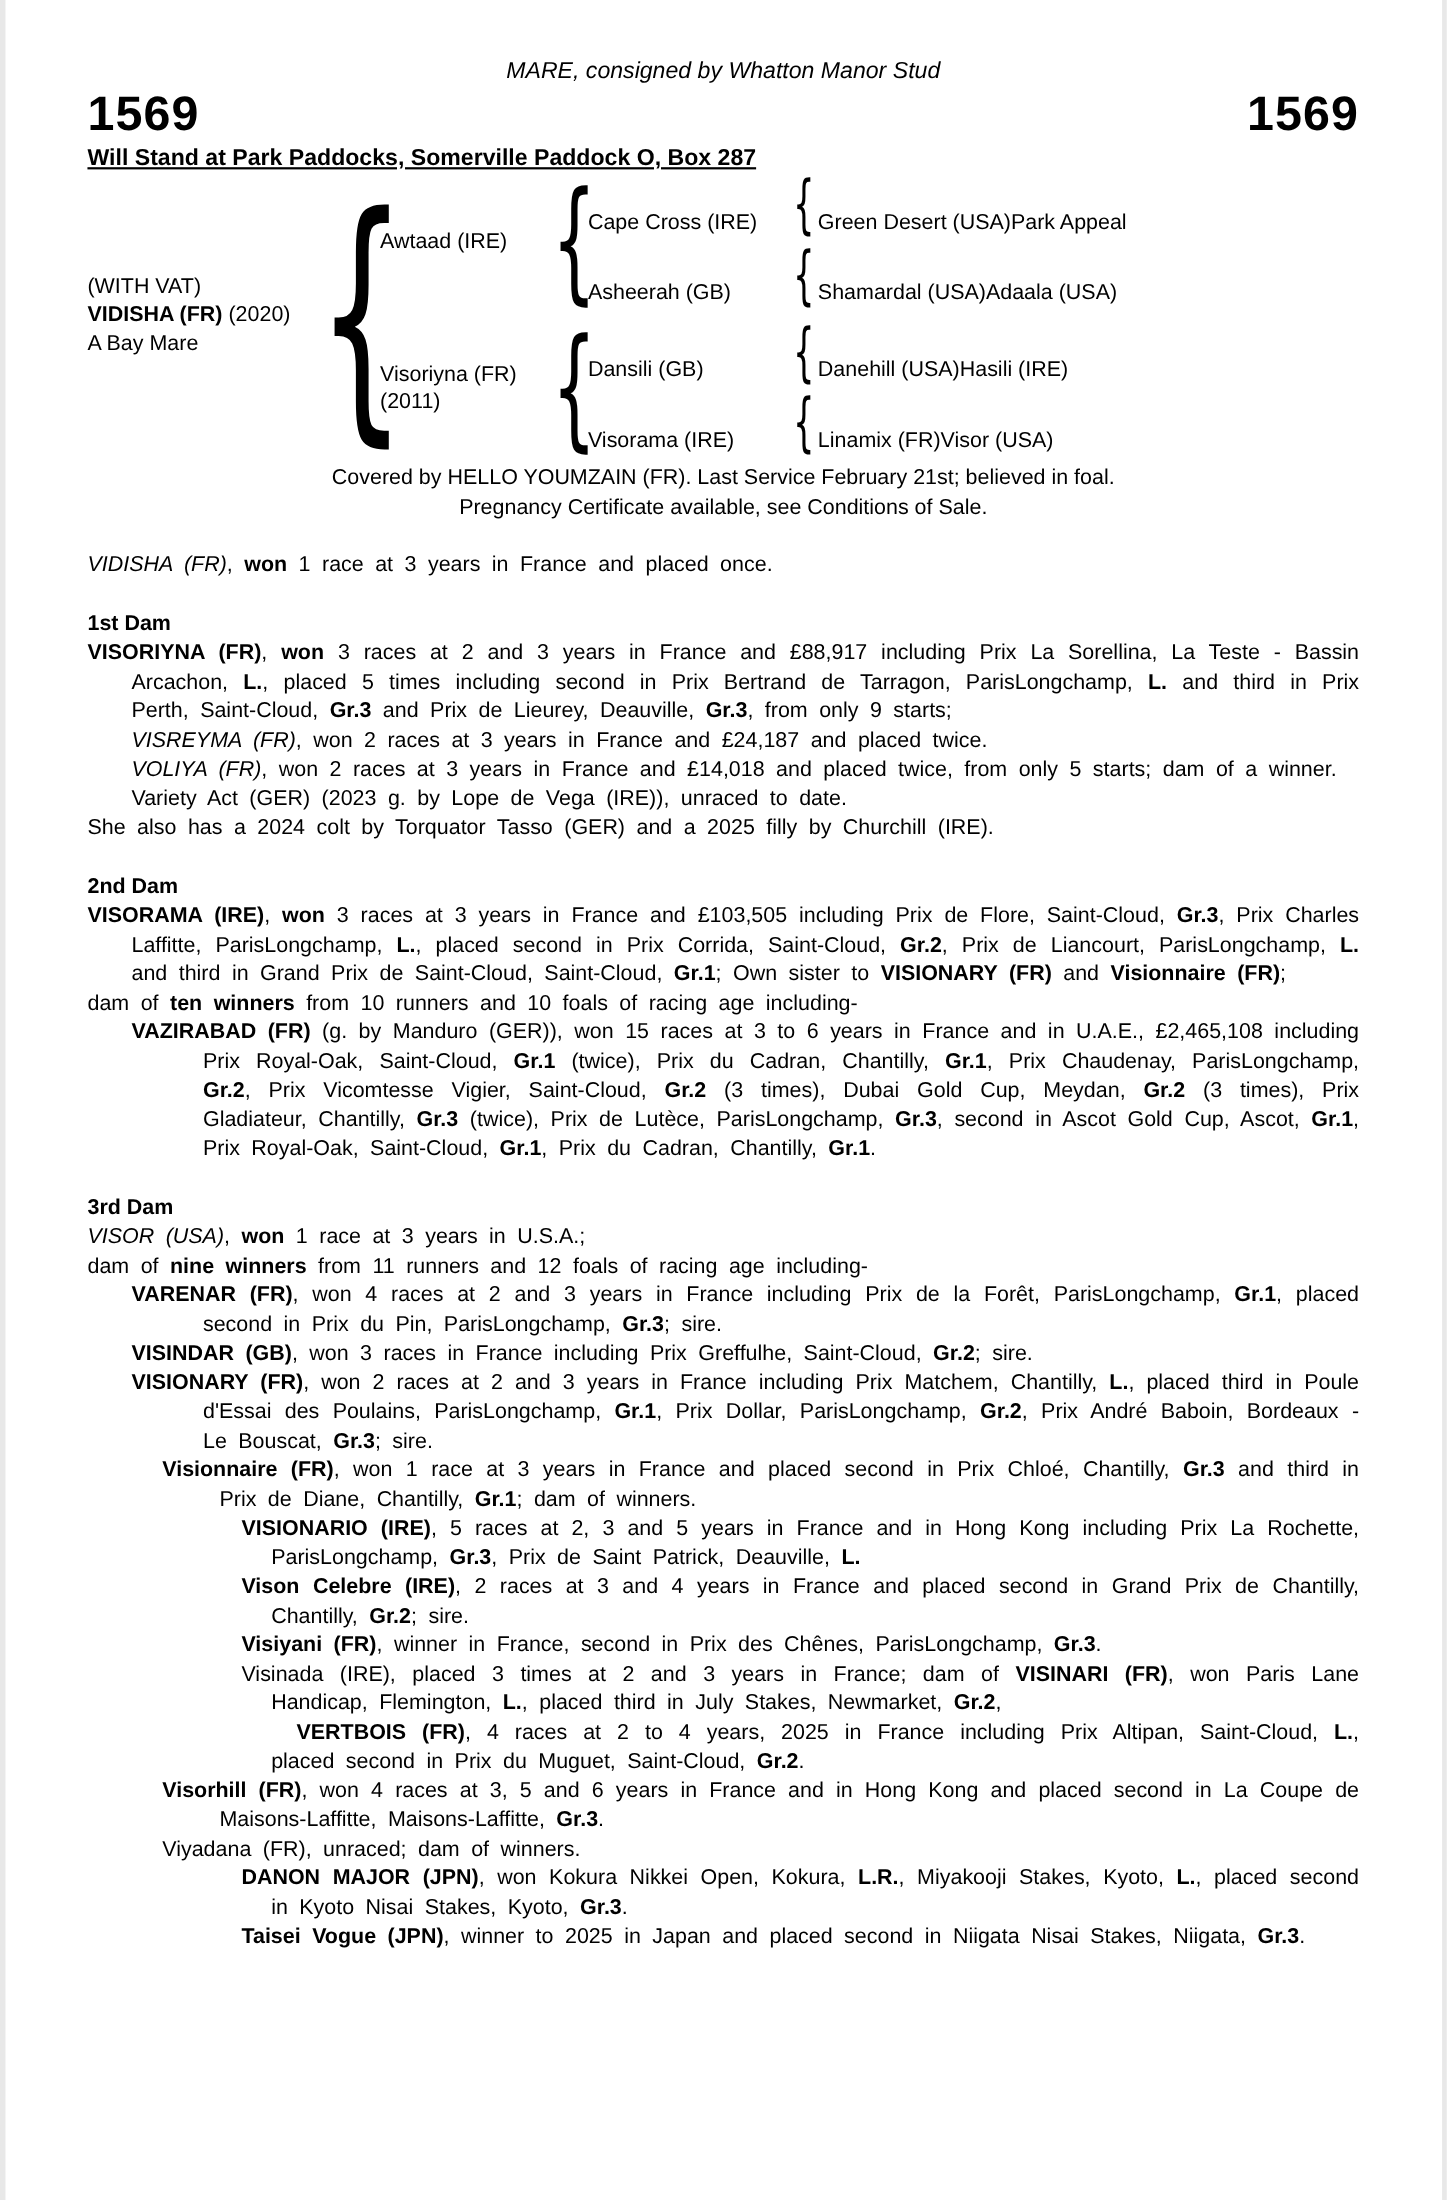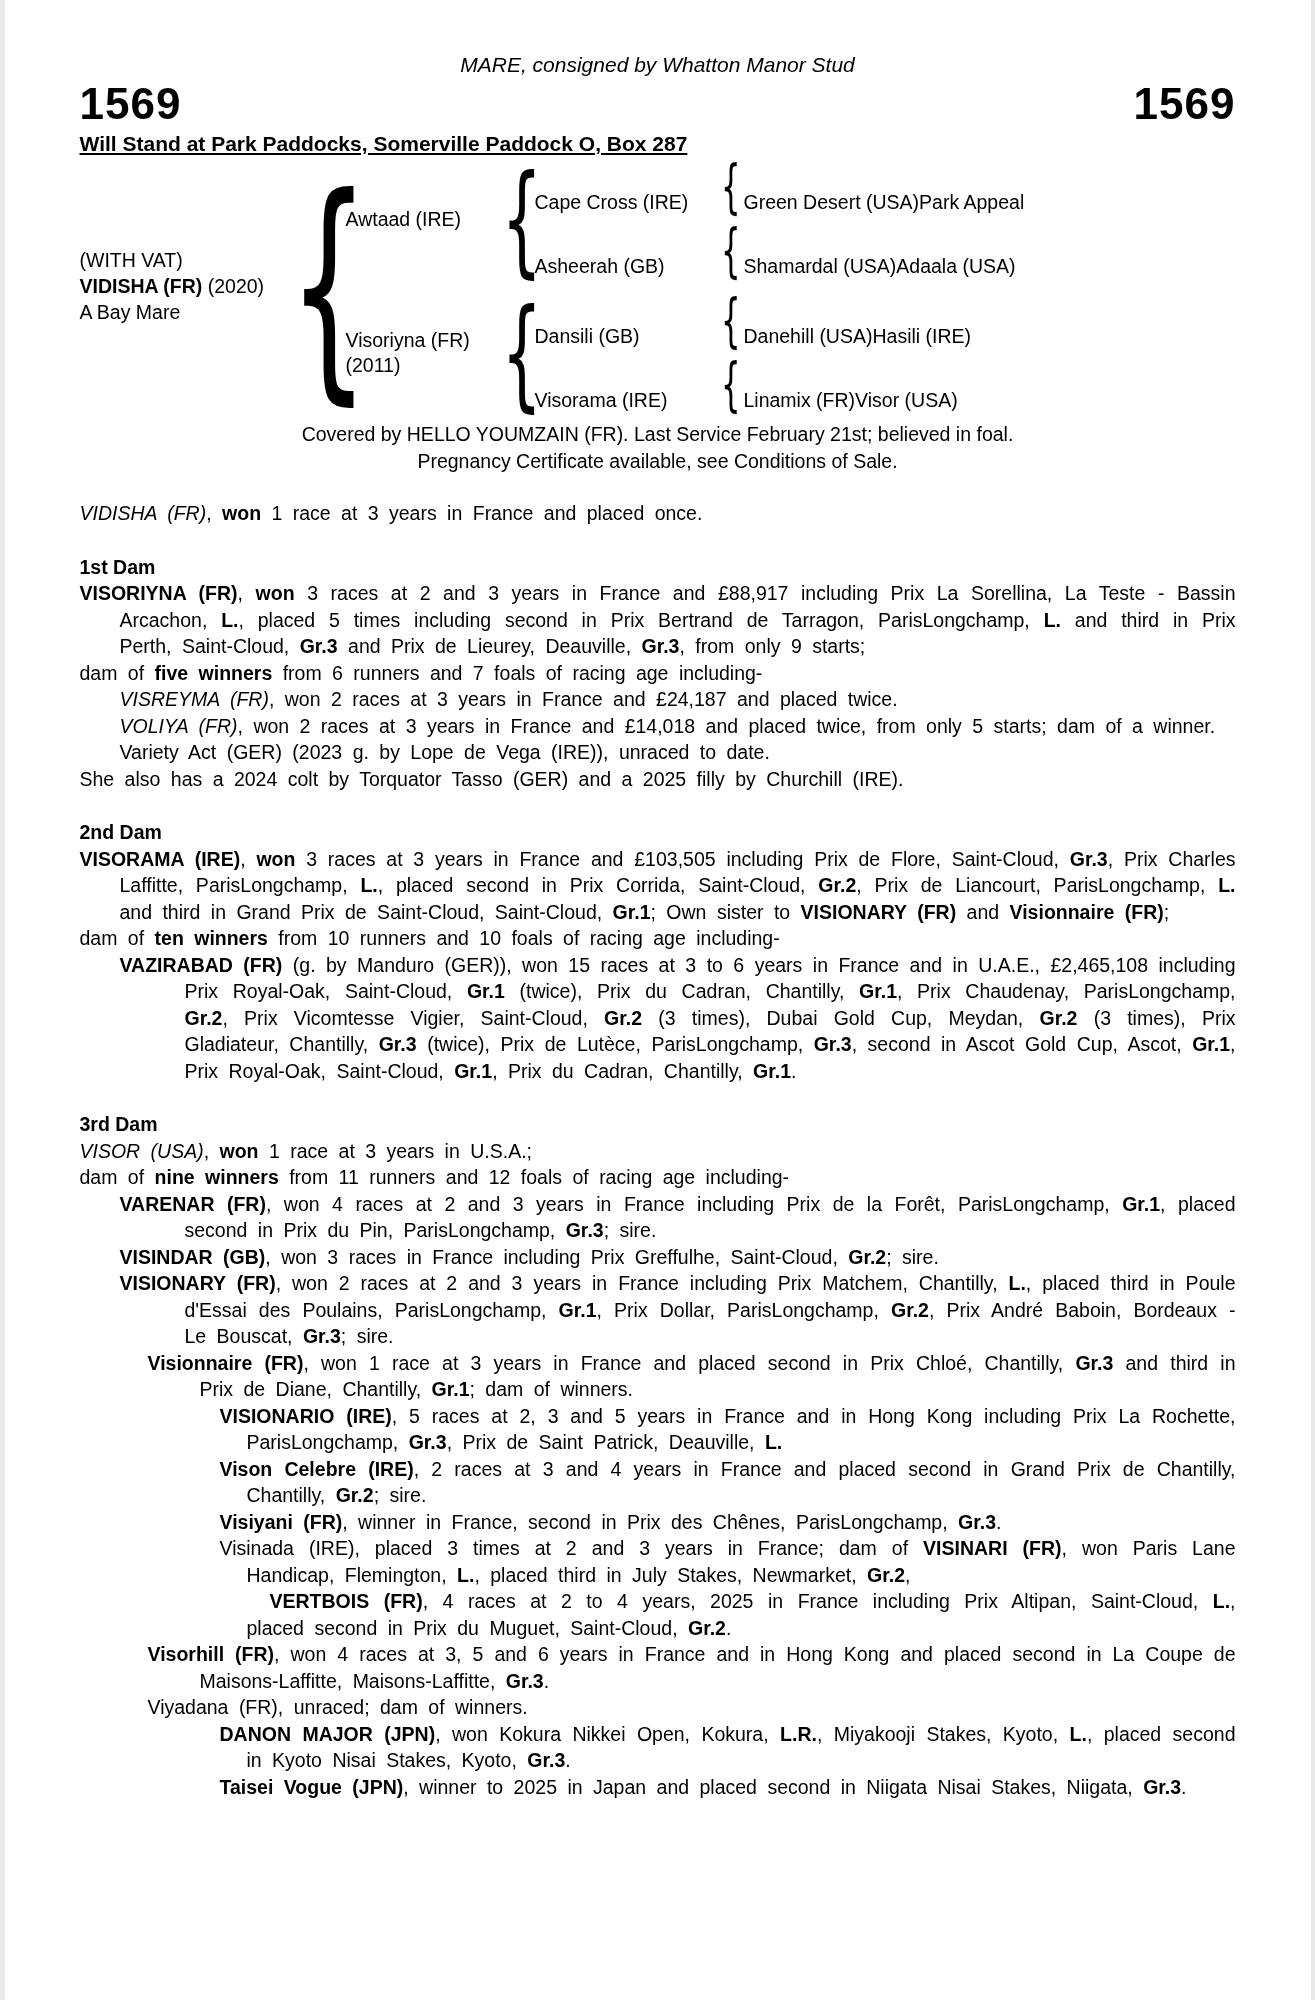--- a/index.html
+++ b/index.html
@@ -155,21 +155,20 @@
     <div>Covered by HELLO YOUMZAIN (FR). Last Service February 21st; believed in foal.</div>
     <div>Pregnancy Certificate available, see Conditions of Sale.</div>
   </div>
 
   <div class="body-text">
 
     <div class="para p-hang"><span class="ri">VIDISHA (FR)</span>, <span class="rb">won</span> 1 race at 3 years in France and placed once.</div>
 
     <div class="dam-heading">1st Dam</div>
     <div class="para p-hang"><span class="rb">VISORIYNA (FR)</span>, <span class="rb">won</span> 3 races at 2 and 3 years in France and £88,917 including Prix La Sorellina, La Teste - Bassin Arcachon, <span class="rb">L.</span>, placed 5 times including second in Prix Bertrand de Tarragon, ParisLongchamp, <span class="rb">L.</span> and third in Prix Perth, Saint-Cloud, <span class="rb">Gr.3</span> and Prix de Lieurey, Deauville, <span class="rb">Gr.3</span>, from only 9 starts;</div>
-    <div class="para p-hang">dam of <span class="rb">five winners</span> from 6 runners and 7 foals of racing age including-</div>
     <div class="para p-i1"><span class="ri">VISREYMA (FR)</span>, won 2 races at 3 years in France and £24,187 and placed twice.</div>
     <div class="para p-i1"><span class="ri">VOLIYA (FR)</span>, won 2 races at 3 years in France and £14,018 and placed twice, from only 5 starts; dam of a winner.</div>
     <div class="para p-i1">Variety Act (GER) (2023 g. by Lope de Vega (IRE)), unraced to date.</div>
     <div class="para p-hang">She also has a 2024 colt by Torquator Tasso (GER) and a 2025 filly by Churchill (IRE).</div>
 
     <div class="dam-heading">2nd Dam</div>
     <div class="para p-hang"><span class="rb">VISORAMA (IRE)</span>, <span class="rb">won</span> 3 races at 3 years in France and £103,505 including Prix de Flore, Saint-Cloud, <span class="rb">Gr.3</span>, Prix Charles Laffitte, ParisLongchamp, <span class="rb">L.</span>, placed second in Prix Corrida, Saint-Cloud, <span class="rb">Gr.2</span>, Prix de Liancourt, ParisLongchamp, <span class="rb">L.</span> and third in Grand Prix de Saint-Cloud, Saint-Cloud, <span class="rb">Gr.1</span>; Own sister to <span class="rb">VISIONARY (FR)</span> and <span class="rb">Visionnaire (FR)</span>;</div>
     <div class="para p-hang">dam of <span class="rb">ten winners</span> from 10 runners and 10 foals of racing age including-</div>
     <div class="para p-i1b"><span class="rb">VAZIRABAD (FR)</span> (g. by Manduro (GER)), won 15 races at 3 to 6 years in France and in U.A.E., £2,465,108 including Prix Royal-Oak, Saint-Cloud, <span class="rb">Gr.1</span> (twice), Prix du Cadran, Chantilly, <span class="rb">Gr.1</span>, Prix Chaudenay, ParisLongchamp, <span class="rb">Gr.2</span>, Prix Vicomtesse Vigier, Saint-Cloud, <span class="rb">Gr.2</span> (3 times), Dubai Gold Cup, Meydan, <span class="rb">Gr.2</span> (3 times), Prix Gladiateur, Chantilly, <span class="rb">Gr.3</span> (twice), Prix de Lutèce, ParisLongchamp, <span class="rb">Gr.3</span>, second in Ascot Gold Cup, Ascot, <span class="rb">Gr.1</span>, Prix Royal-Oak, Saint-Cloud, <span class="rb">Gr.1</span>, Prix du Cadran, Chantilly, <span class="rb">Gr.1</span>.</div>
 

